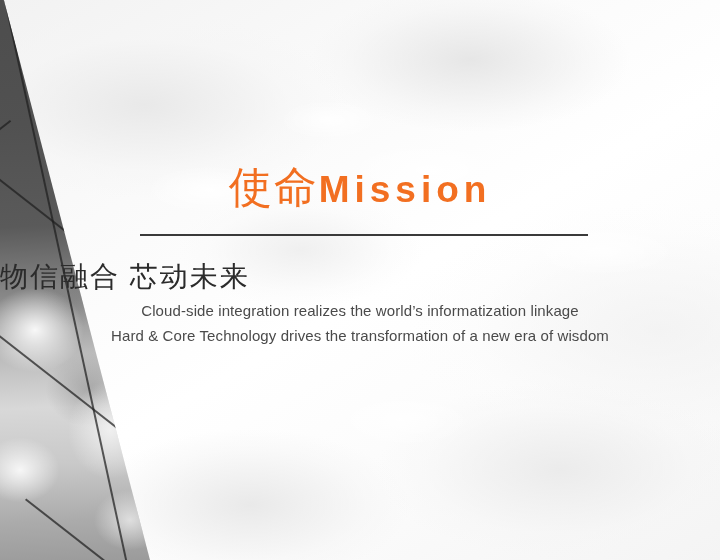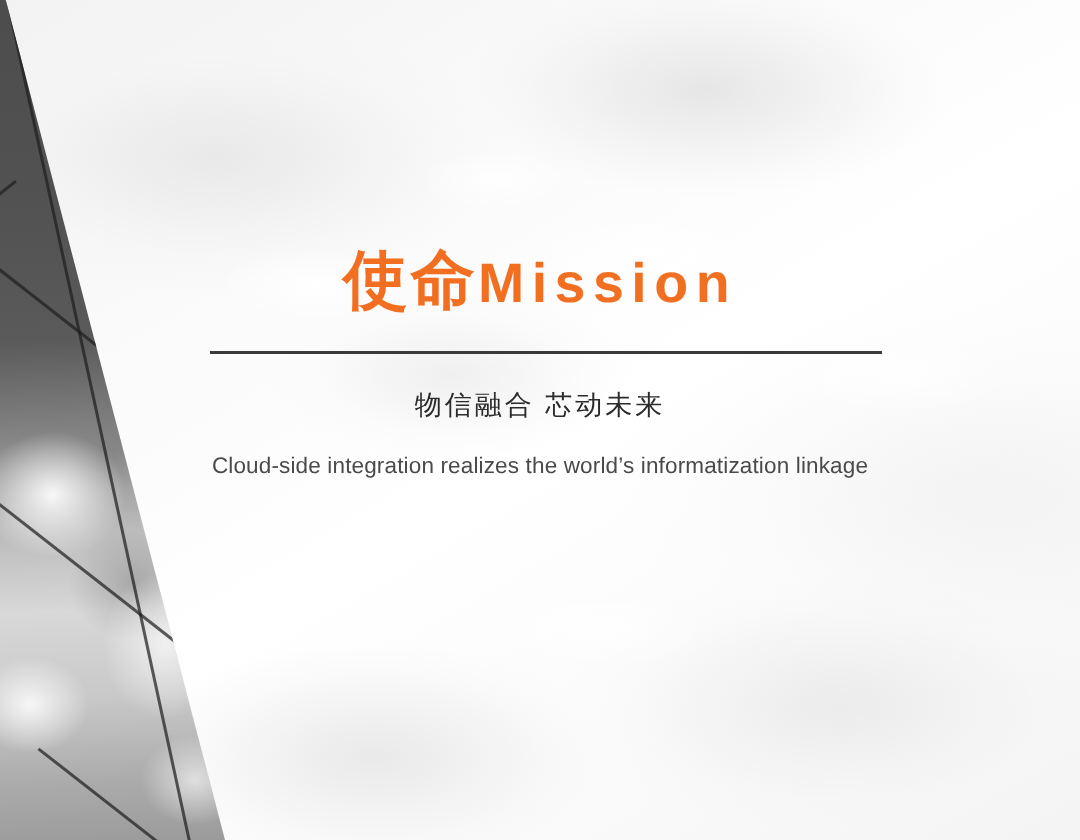--- a/index.html
+++ b/index.html
@@ -88,21 +88,21 @@
     position: absolute;
     left: 0;
     top: 166px;
     width: 720px;
     text-align: center;
     white-space: nowrap;
     line-height: 1;
   }
   .title-cn {
     font-size: 43px;
-    font-weight: 700;
+    font-weight: 400;
     letter-spacing: 2px;
     color: #f26f21;
     vertical-align: baseline;
   }
   .title-en {
     font-size: 37px;
     font-weight: 700;
     letter-spacing: 5px;
     color: #f26f21;
     vertical-align: baseline;
@@ -113,22 +113,22 @@
     top: 234px;
     width: 448px;
     height: 2px;
     background: #3a3a3a;
   }
   .subtitle-cn {
     position: absolute;
     left: 0;
     top: 258px;
     width: 720px;
-    text-align: center;
-    font-size: 18px;
+    text-align: left;
+    font-size: 28px;
     letter-spacing: 2px;
     color: #2b2b2b;
     line-height: 1.35;
     white-space: nowrap;
   }
   .tagline {
     position: absolute;
     left: 0;
     width: 720px;
     text-align: center;
@@ -167,15 +167,16 @@
 
     <div class="title-row">
       <span class="title-cn">使命</span><span class="title-en">Mission</span>
     </div>
 
     <div class="divider"></div>
 
     <div class="subtitle-cn">物信融合 芯动未来</div>
 
     <div class="tagline tagline-1">Cloud-side integration realizes the world’s informatization linkage</div>
+    <div class="tagline tagline-2">Hard &amp; Core Technology drives the transformation of a new era of wisdom</div>
 
   </div>
 </div>
 
 </body></html>

